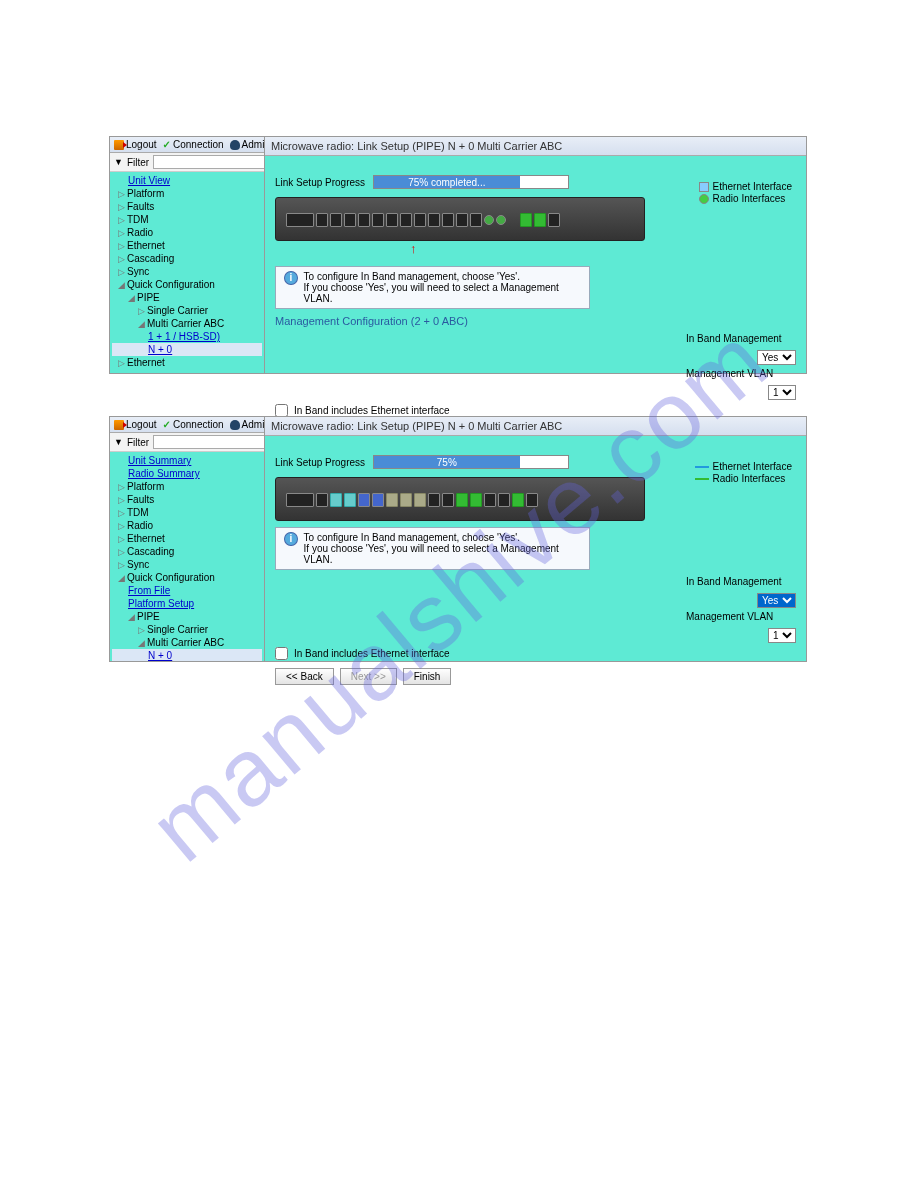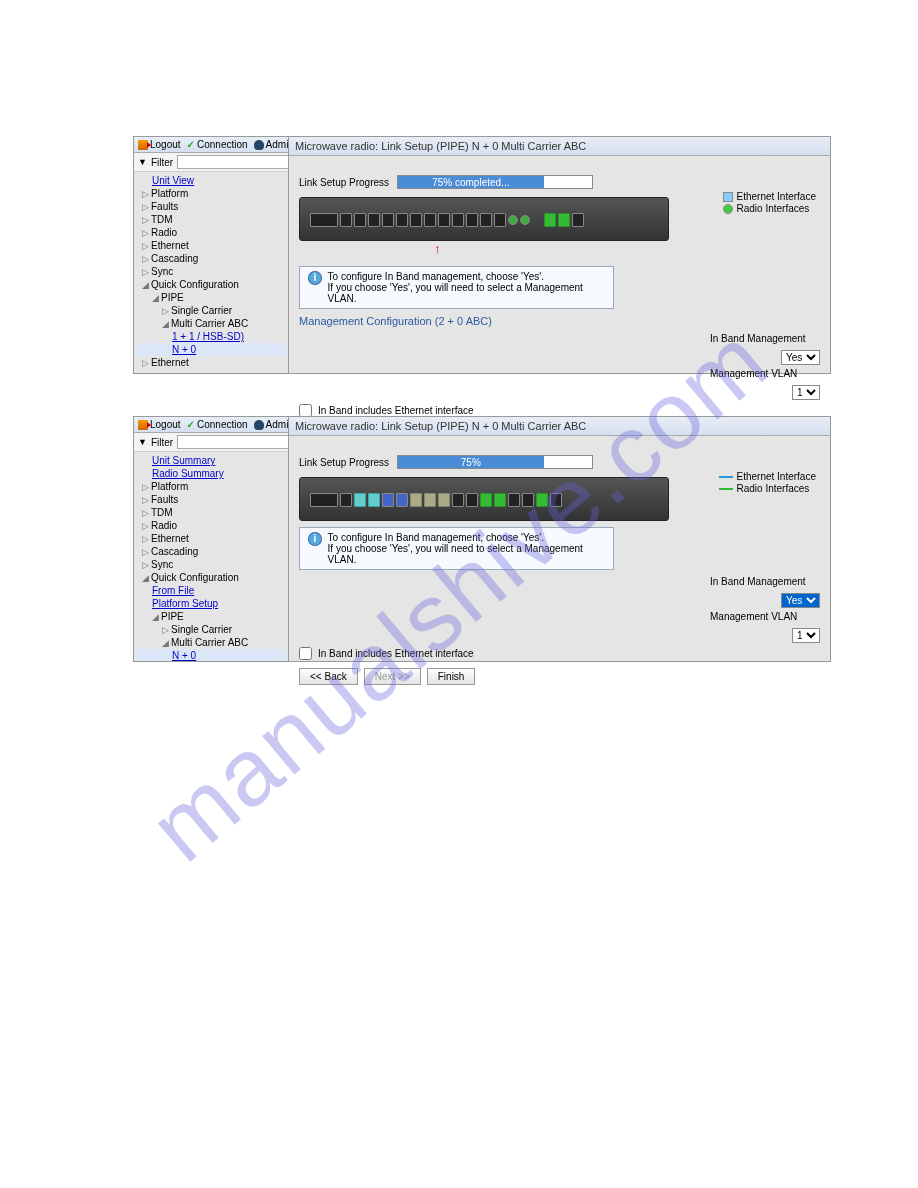--- a/index.html
+++ b/index.html
@@ -1,18 +1,18 @@
 <!DOCTYPE html>
 <html><head>
 <meta charset="utf-8">
 <style>
   * { box-sizing: border-box; margin: 0; padding: 0; }
   body { background: #fff; font-family: Arial, sans-serif; font-size: 10px; position: relative; width: 918px; height: 1188px; }
   .watermark { position: absolute; left: 50%; top: 50%; transform: translate(-50%,-50%) rotate(-40deg); font-size: 95px; color: rgba(100,100,220,0.35); font-weight: 400; pointer-events: none; z-index: 1000; font-family: sans-serif; letter-spacing: 2px; }
-  .panel { position: absolute; border: 1px solid #999; background: #e5e5e5; display: flex; margin-left: 24px; }
+  .panel { position: absolute; border: 1px solid #999; background: #5eead4; display: flex; }
   .panel1 { left: 109px; top: 136px; width: 698px; height: 238px; }
   .panel2 { left: 109px; top: 416px; width: 698px; height: 246px; }
   .sidebar { width: 155px; border-right: 1px solid #999; overflow: hidden; }
   .topbar { background: linear-gradient(#e8eef7,#d5dfef); border-bottom: 1px solid #aaa; padding: 2px 4px; display: flex; align-items: center; gap: 6px; font-size: 10px; }
   .topbar .sp { display:inline-flex; align-items:center; gap:2px; }
   .ic { width: 10px; height: 10px; display:inline-block; }
   .ic-logout { background: linear-gradient(#f90,#c60); border-radius:1px; position:relative; }
   .ic-logout::after { content:""; position:absolute; right:-3px; top:2px; width:0; height:0; border-left:4px solid #c00; border-top:3px solid transparent; border-bottom:3px solid transparent; }
   .ic-check { color:#2a2; font-weight:bold; }
   .ic-admin { background:#246; border-radius:50% 50% 40% 40%; }
@@ -38,21 +38,21 @@
   .device .ports { position:absolute; top:8px; left:10px; right:10px; height:28px; display:flex; gap:2px; align-items:center; }
   .port { width:12px; height:14px; border:1px solid #888; border-radius:1px; }
   .port.blank { background:#222; }
   .port.lan { background:#6cc; border-color:#3aa; }
   .port.sfp { background:#aa8; border-color:#886; }
   .port.opt { background:#3b3; border-color:#292; }
   .port.blue { background:#46c; }
   .port.wide { width:28px; background:#222; }
   .port.circ { border-radius:50%; width:10px; height:10px; background:#4a4; }
   .arrow-up { color:#d00; font-size:13px; position:relative; left:135px; top:-4px; }
-  .legend { position:absolute; right:14px; top:34px; font-size:10px; }
+  .legend { position:absolute; right:14px; top:24px; font-size:10px; }
   .legend div { display:flex; align-items:center; gap:4px; margin:1px 0; }
   .sw { width:10px; height:10px; border:1px solid #888; display:inline-block; }
   .sw.eth { background:#8cf; }
   .sw.rad { background:#4c4; border-radius:50%; }
   .line { width:14px; height:2px; display:inline-block; }
   .line.eth { background:#29d; }
   .line.rad { background:#3b3; }
   .infobox { border:1px solid #9ab; background:#f6f9fd; padding:4px 8px; display:flex; gap:6px; align-items:flex-start; width:315px; margin:6px 0; }
   .infobox .iic { width:14px; height:14px; border:1px solid #46a; border-radius:50%; color:#fff; background:#5ad; font-weight:bold; font-size:10px; text-align:center; line-height:12px; }
   .sect { color:#2a5aa0; font-size:11px; margin:4px 0 6px; }

